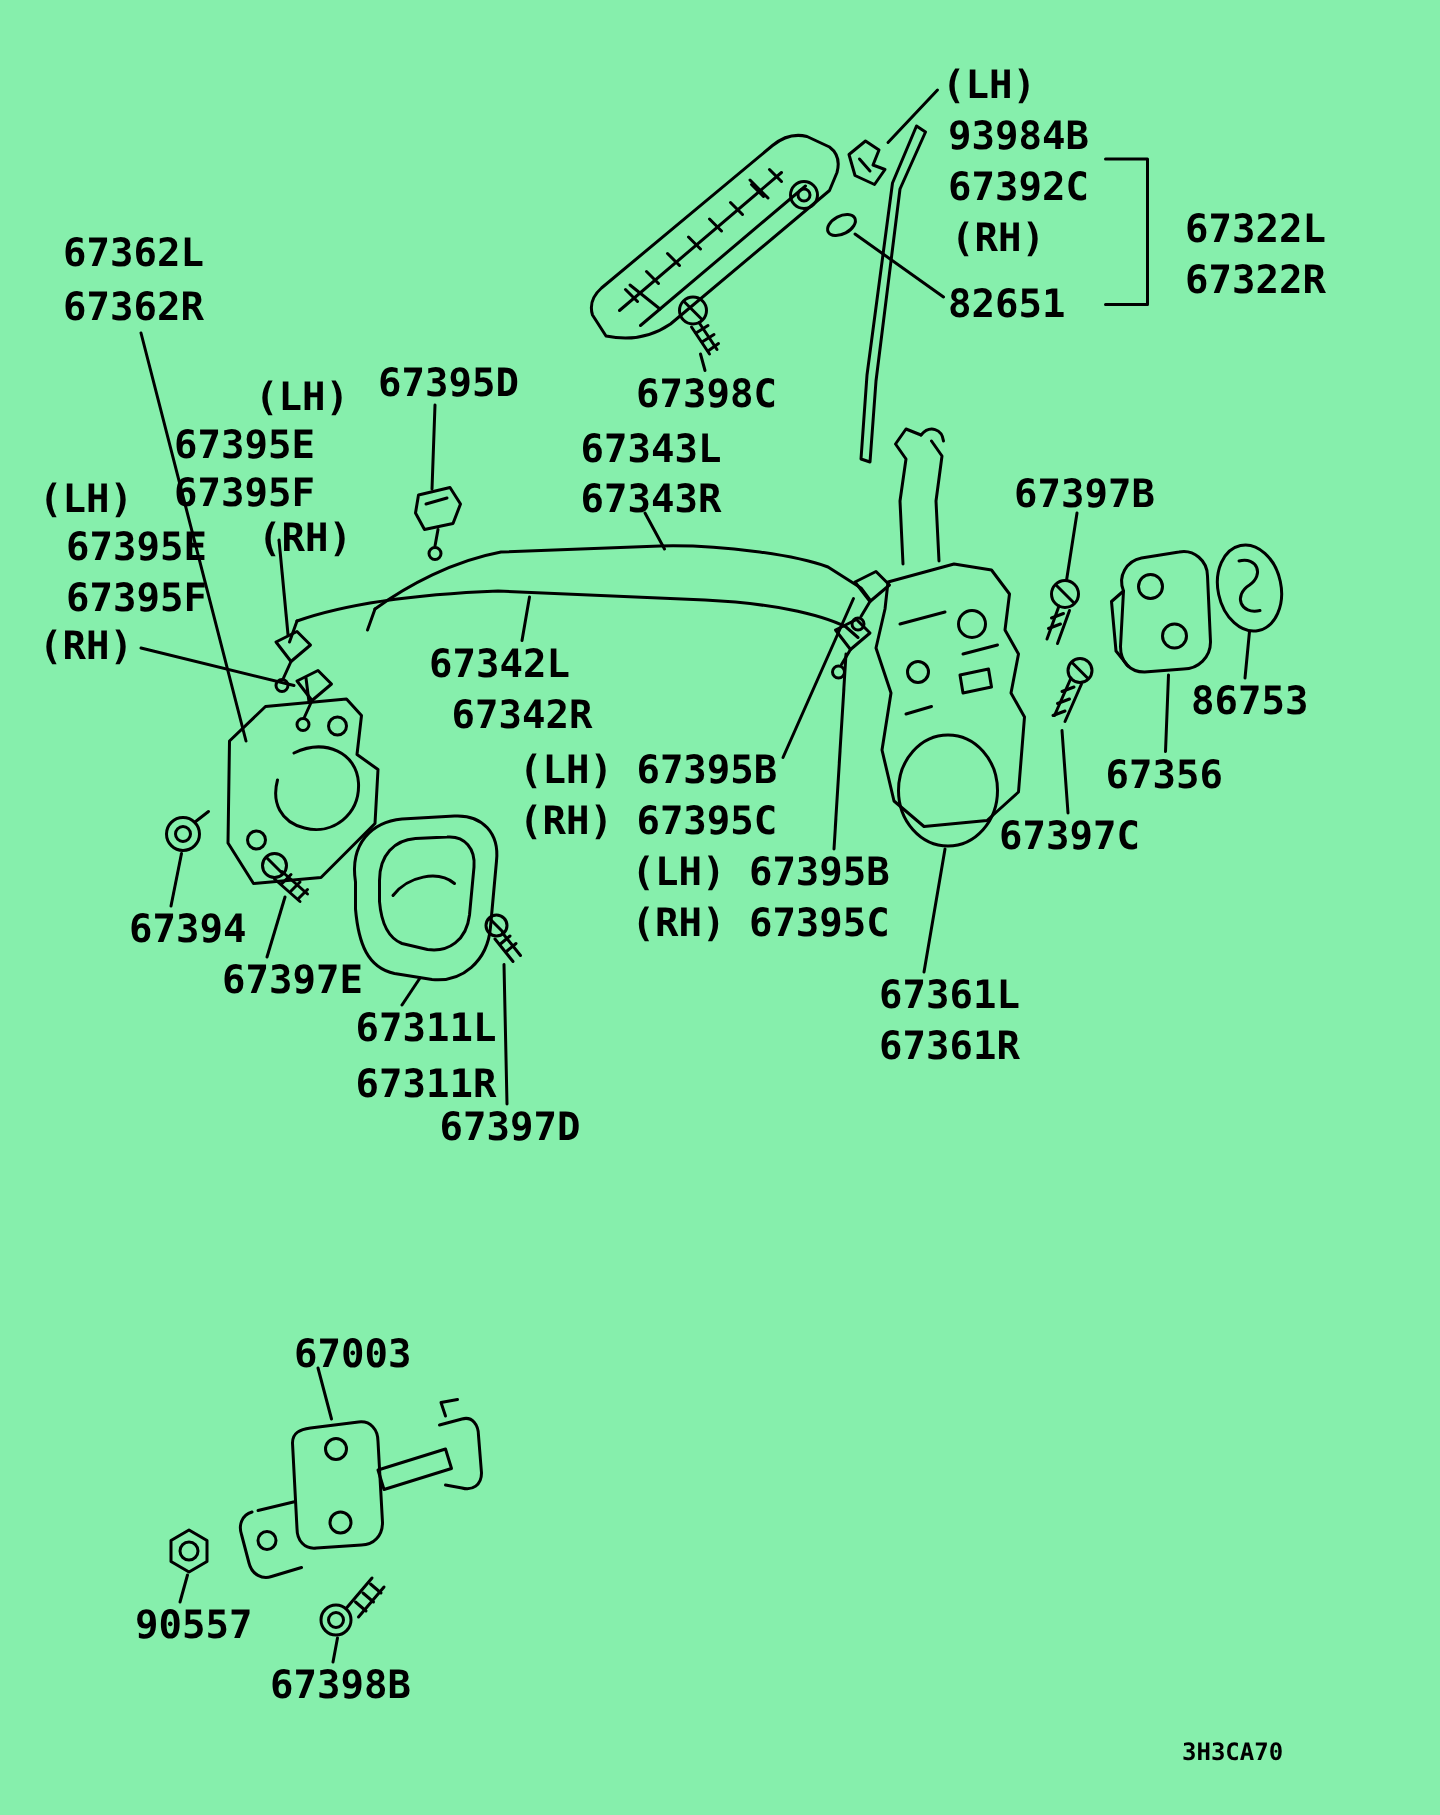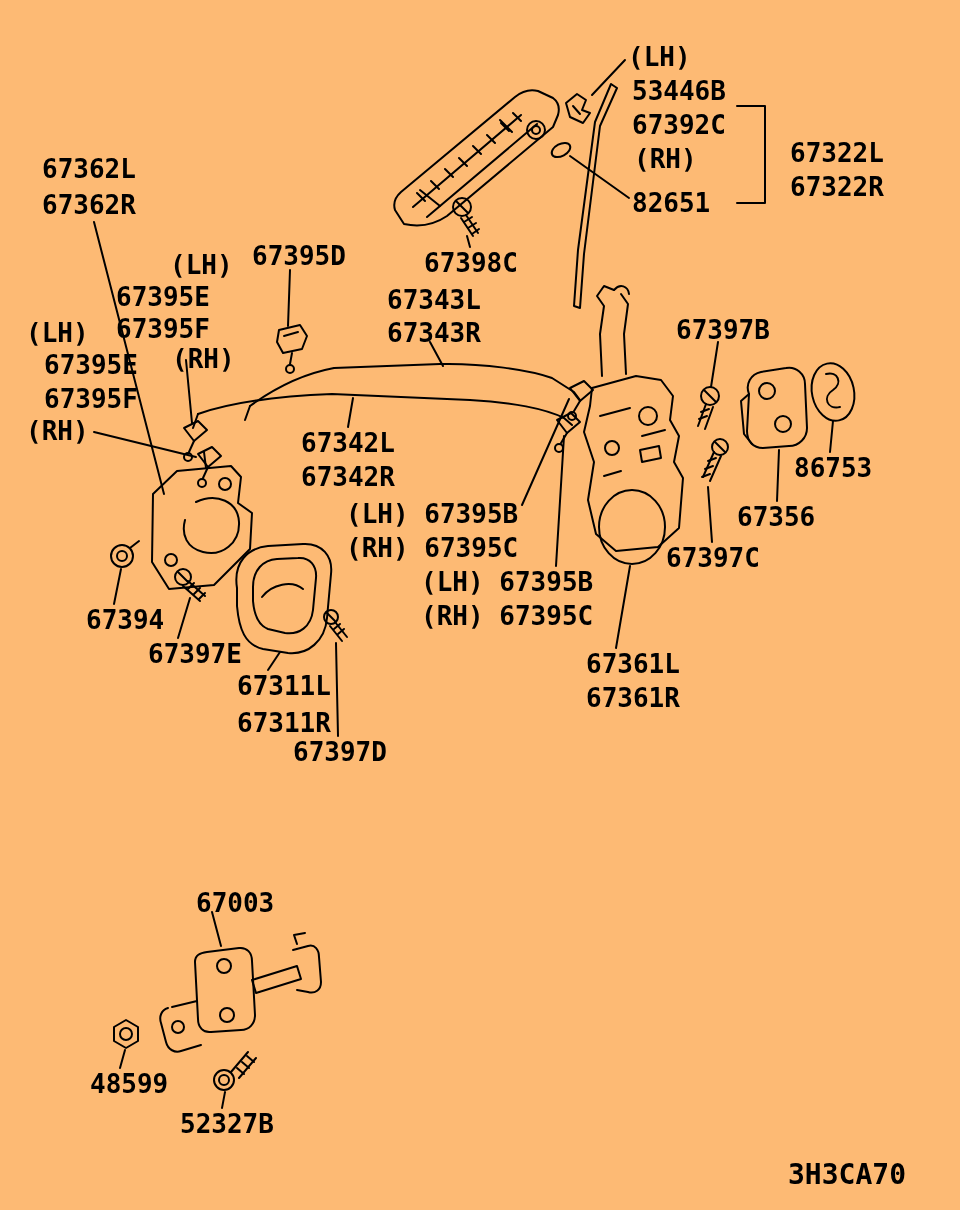--- a/index.html
+++ b/index.html
@@ -1,33 +1,33 @@
 <!DOCTYPE html>
 <html><head>
 <meta charset="utf-8">
 <style>
   * { margin:0; padding:0; box-sizing:border-box; }
   html, body { background:#ffffff; }
   .canvas {
     position:relative;
     width:960px;
     height:1210px;
-    background:#fdba74;
+    background:#86efac;
     font-family:"DejaVu Sans Mono", "Liberation Mono", monospace;
     overflow:hidden;
   }
   .lbl {
     position:absolute;
     font-weight:700;
     font-size:26px;
     line-height:1.05;
     color:#000000;
     white-space:nowrap;
   }
-  .lbl.code { font-size:28px; }
+  .lbl.code { font-size:16px; }
   svg.art { position:absolute; left:0; top:0; }
   svg.art path, svg.art circle, svg.art ellipse, svg.art rect {
     fill:none;
     stroke:#000000;
     stroke-width:2;
     stroke-linecap:round;
     stroke-linejoin:round;
   }
 </style>
 </head>
@@ -227,55 +227,55 @@
       <path d="M830,452 L833,421"></path>
       <path d="M712,542 L708,487"></path>
       <path d="M616,648 L630,566"></path>
       <path d="M212,912 L221,946"></path>
       <path d="M120,1068 L125,1050"></path>
       <path d="M222,1108 L225,1092"></path>
     </g>
   </svg>
 
   <div class="lbl" style="left:628px;top:44px">(LH)</div>
-  <div class="lbl" style="left:632px;top:78px">53446B</div>
+  <div class="lbl" style="left:632px;top:78px">93984B</div>
   <div class="lbl" style="left:632px;top:112px">67392C</div>
   <div class="lbl" style="left:634px;top:146px">(RH)</div>
   <div class="lbl" style="left:632px;top:190px">82651</div>
   <div class="lbl" style="left:790px;top:140px">67322L</div>
   <div class="lbl" style="left:790px;top:174px">67322R</div>
   <div class="lbl" style="left:42px;top:156px">67362L</div>
   <div class="lbl" style="left:42px;top:192px">67362R</div>
   <div class="lbl" style="left:170px;top:252px">(LH)</div>
   <div class="lbl" style="left:116px;top:284px">67395E</div>
   <div class="lbl" style="left:116px;top:316px">67395F</div>
   <div class="lbl" style="left:172px;top:346px">(RH)</div>
   <div class="lbl" style="left:252px;top:243px">67395D</div>
   <div class="lbl" style="left:26px;top:320px">(LH)</div>
   <div class="lbl" style="left:44px;top:352px">67395E</div>
   <div class="lbl" style="left:44px;top:386px">67395F</div>
   <div class="lbl" style="left:26px;top:418px">(RH)</div>
   <div class="lbl" style="left:424px;top:250px">67398C</div>
   <div class="lbl" style="left:387px;top:287px">67343L</div>
   <div class="lbl" style="left:387px;top:320px">67343R</div>
   <div class="lbl" style="left:676px;top:317px">67397B</div>
-  <div class="lbl" style="left:301px;top:430px">67342L</div>
+  <div class="lbl" style="left:286px;top:430px">67342L</div>
   <div class="lbl" style="left:301px;top:464px">67342R</div>
   <div class="lbl" style="left:794px;top:455px">86753</div>
   <div class="lbl" style="left:346px;top:501px">(LH) 67395B</div>
   <div class="lbl" style="left:346px;top:535px">(RH) 67395C</div>
   <div class="lbl" style="left:737px;top:504px">67356</div>
   <div class="lbl" style="left:666px;top:545px">67397C</div>
   <div class="lbl" style="left:421px;top:569px">(LH) 67395B</div>
   <div class="lbl" style="left:421px;top:603px">(RH) 67395C</div>
   <div class="lbl" style="left:86px;top:607px">67394</div>
   <div class="lbl" style="left:148px;top:641px">67397E</div>
   <div class="lbl" style="left:237px;top:673px">67311L</div>
   <div class="lbl" style="left:237px;top:710px">67311R</div>
   <div class="lbl" style="left:293px;top:739px">67397D</div>
   <div class="lbl" style="left:586px;top:651px">67361L</div>
   <div class="lbl" style="left:586px;top:685px">67361R</div>
   <div class="lbl" style="left:196px;top:890px">67003</div>
-  <div class="lbl" style="left:90px;top:1071px">48599</div>
-  <div class="lbl" style="left:180px;top:1111px">52327B</div>
+  <div class="lbl" style="left:90px;top:1071px">90557</div>
+  <div class="lbl" style="left:180px;top:1111px">67398B</div>
 
   <div class="lbl code" style="left:788px;top:1160px">3H3CA70</div>
 </div>
 
 </body></html>

